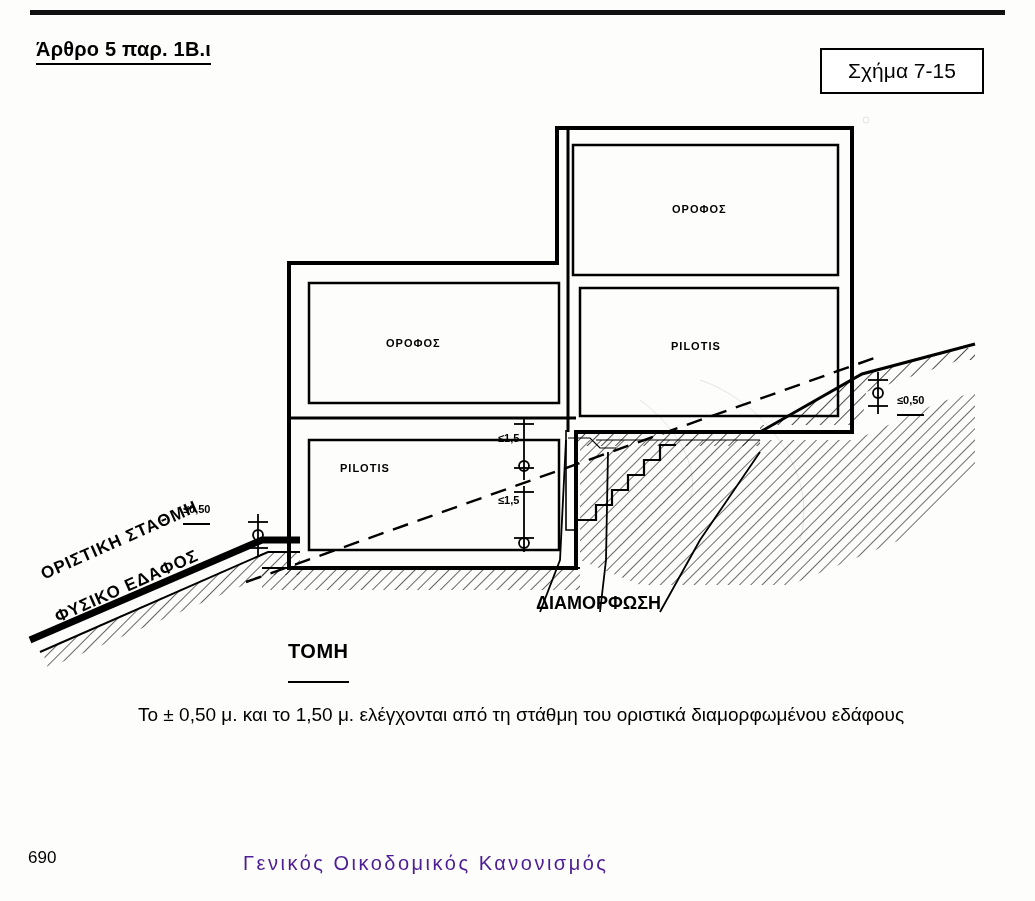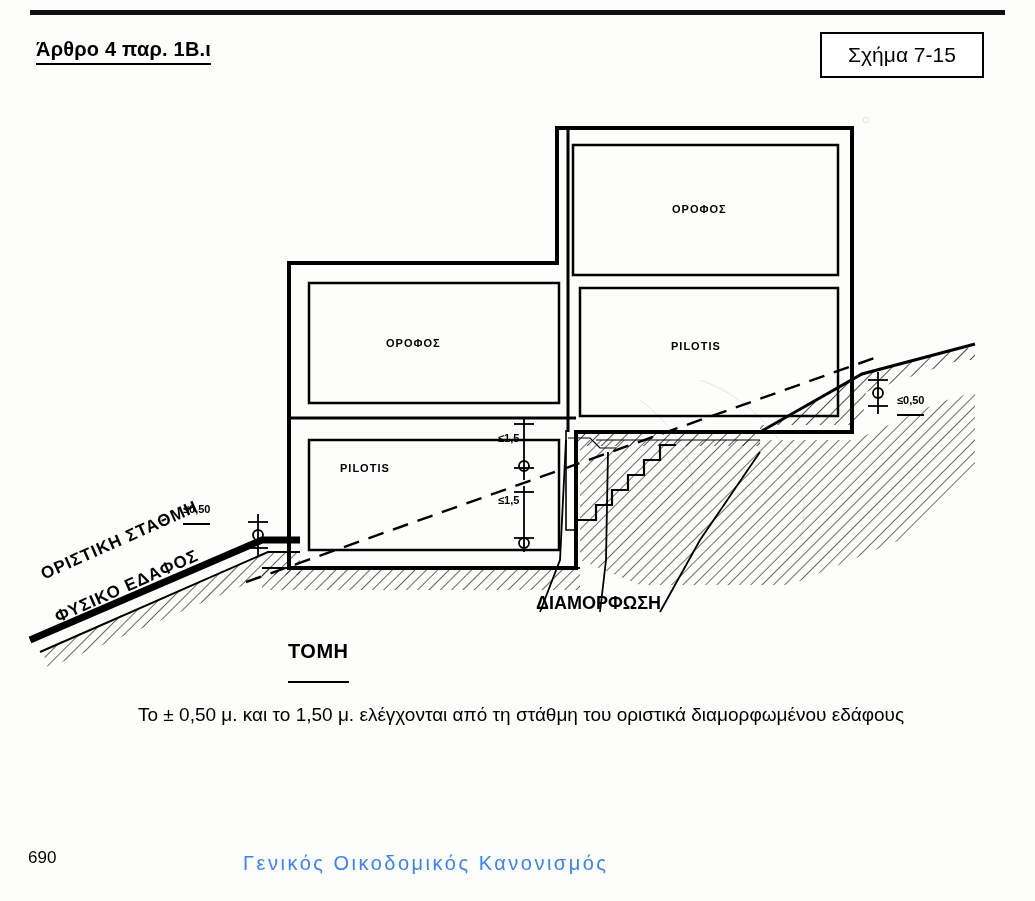--- a/index.html
+++ b/index.html
@@ -32,21 +32,21 @@
     top: 38px;
     font-size: 20px;
     font-weight: 700;
     letter-spacing: 0.2px;
     border-bottom: 2px solid #000;
     padding-bottom: 2px;
   }
   .figure-label-box {
     position: absolute;
     left: 820px;
-    top: 32px;
+    top: 48px;
     width: 160px;
     height: 42px;
     border: 2px solid #000;
     display: flex;
     align-items: center;
     justify-content: center;
     font-size: 21px;
     background: #fff;
   }
   .section-caption {
@@ -72,21 +72,21 @@
     left: 28px;
     top: 848px;
     font-size: 17px;
   }
   .footer-title {
     position: absolute;
     left: 243px;
     top: 852px;
     font-size: 20px;
     letter-spacing: 2.5px;
-    color: #3b82f6;
+    color: #4c1d95;
   }
   .diagram {
     position: absolute;
     left: 0;
     top: 0;
     width: 1035px;
     height: 901px;
   }
   .lbl {
     position: absolute;
@@ -122,21 +122,21 @@
     padding-bottom: 8px;
   }
 </style>
 </head>
 <body>
 
 <div id="page">
 
   <div class="top-rule"></div>
 
-  <div class="article-ref">Άρθρο 4 παρ. 1Β.ι</div>
+  <div class="article-ref">Άρθρο 5 παρ. 1Β.ι</div>
 
   <div class="figure-label-box">
     <span>Σχήμα 7-15</span>
   </div>
 
   <svg class="diagram" viewBox="0 0 1035 901" xmlns="http://www.w3.org/2000/svg">
     <defs>
       <pattern id="hatch" width="10" height="10" patternTransform="rotate(45)" patternUnits="userSpaceOnUse">
         <line x1="0" y1="0" x2="0" y2="10" stroke="#000" stroke-width="1.4"></line>
       </pattern>

